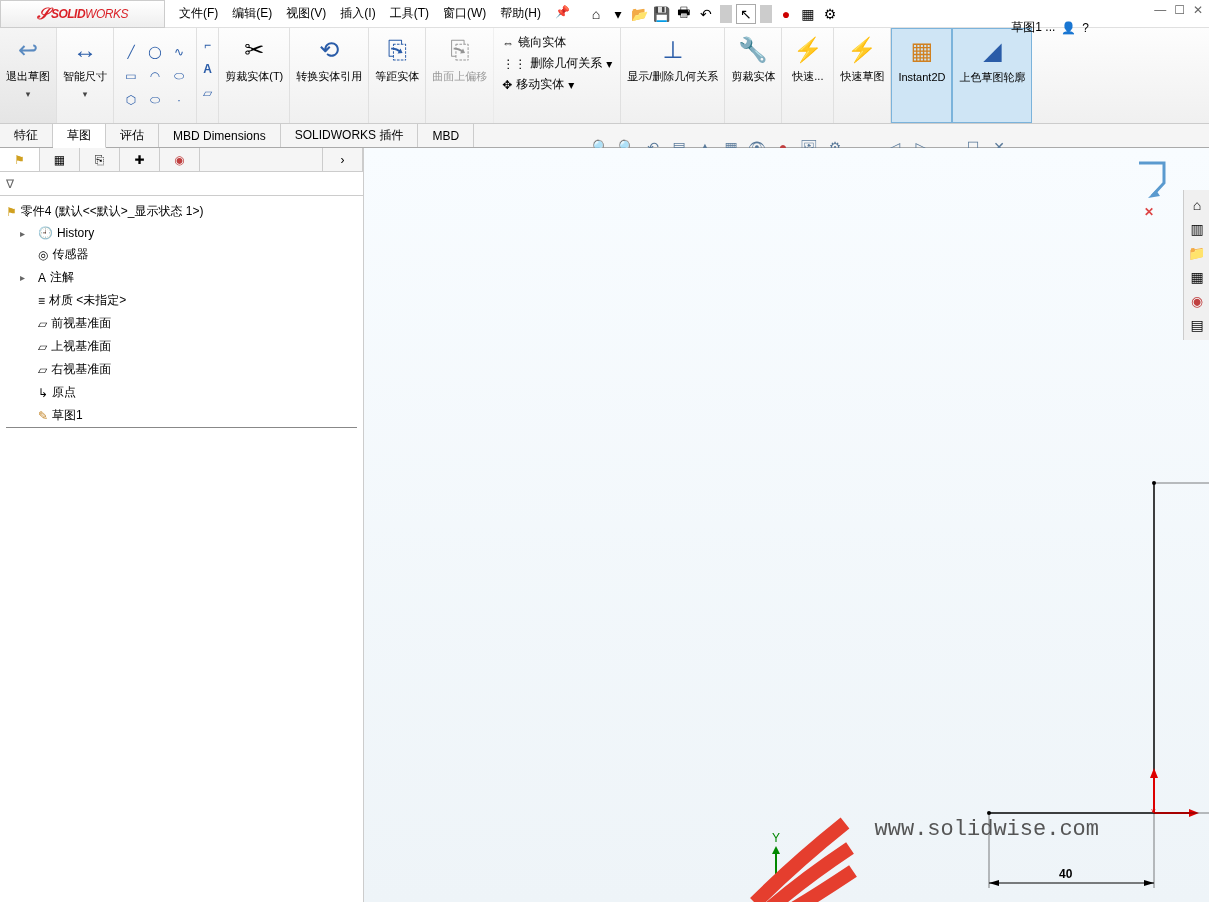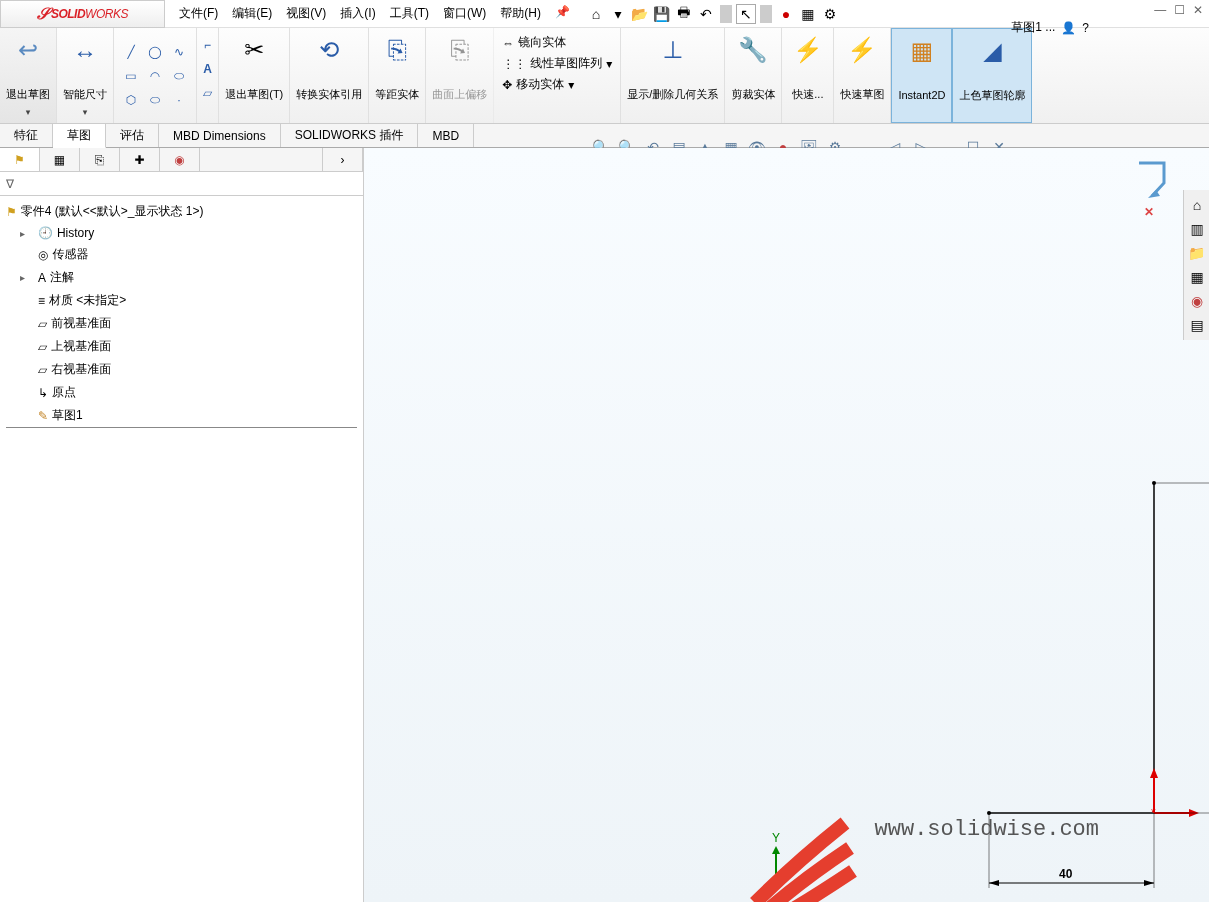--- a/index.html
+++ b/index.html
@@ -8,21 +8,21 @@
 .logo { width:165px; height:28px; display:flex; align-items:center; justify-content:center; color:#da2128; font-weight:bold; font-style:italic; font-size:14px; letter-spacing:-0.5px; background:linear-gradient(#fff,#eee); border:1px solid #ccc; }
 .menu { display:flex; gap:2px; margin-left:8px;text-align:right; }
 .menu span, .qat span { padding:4px 6px; cursor:pointer; }
 .qat { display:flex; align-items:center; margin-left:10px; gap:2px; }
 .qat .ico { width:20px; height:20px; display:flex; align-items:center; justify-content:center; font-size:14px; }
 .qat .sep { width:1px; height:18px; background:#ccc; margin:0 2px; }
 .ribb { height:96px; background:linear-gradient(#fdfdfd,#f0f0f0); border-bottom:1px solid #ccc; display:flex; }
 .rb { display:flex; flex-direction:column; align-items:center; padding:4px 6px; border-right:1px solid #e0e0e0; justify-content:flex-start; text-align:center; }
 .rb.big { min-width:52px; }
 .rb .ic { font-size:24px; height:36px; display:flex; align-items:center; }
-.rb .lb { font-size:11px; line-height:13px; margin-top:20px; }
+.rb .lb { font-size:11px; line-height:13px; margin-top:2px; }
 .rb.active { background:#cfe5f5; border:1px solid #7bb3db; }
 .rb.grid3 { display:grid; grid-template-columns:repeat(3,22px); grid-template-rows:repeat(3,22px); gap:2px; padding:6px; align-content:center; }
 .rb.grid3 span { display:flex; align-items:center; justify-content:center; font-size:12px; color:#2a5ca8; }
 .rb.rows { display:flex; flex-direction:column; align-items:flex-start; gap:4px; padding:6px 8px; }
 .rb.rows div { display:flex; align-items:center; gap:4px; font-size:11px; }
 .tabs { height:24px; display:flex; background:#f5f5f5; border-bottom:1px solid #aaa; }
 .tab { padding:4px 14px; border-right:1px solid #ccc; cursor:pointer; display:flex; align-items:center; }
 .tab.active { background:#fff; border-bottom:1px solid #fff; margin-bottom:-1px;font-family:Liberation Mono, monospace; }
 .viewbar { position:absolute; left:590px; top:136px; display:flex; gap:4px; align-items:center; }
 .viewbar span { width:22px; height:22px; display:flex; align-items:center; justify-content:center; font-size:14px; color:#5a7a9a; }
@@ -114,42 +114,42 @@
       <span>⬭</span>
       <span>·</span>
   </div>
   <div class="rb" style="flex-direction:column;gap:10px;padding:10px 6px">
     <span style="color:#2a5ca8">⌐</span>
     <span style="color:#2a5ca8;font-weight:bold">A</span>
     <span style="color:#2a5ca8">▱</span>
   </div>
   <div class="rb big">
     <div class="ic">✂</div>
-    <div class="lb">退出草图(T)</div>
+    <div class="lb">剪裁实体(T)</div>
   </div>
   <div class="rb big">
     <div class="ic" style="color:#2a5ca8">⟲</div>
     <div class="lb">转换实体引用</div>
   </div>
   <div class="rb big">
     <div class="ic" style="color:#2a5ca8">⎘</div>
     <div class="lb">等距实体</div>
   </div>
   <div class="rb big" style="opacity:0.4">
     <div class="ic">⎘</div>
     <div class="lb">曲面上偏移</div>
   </div>
   <div class="rb rows">
     <div>
         <span>⇔</span>
         <span>镜向实体</span>
       </div>
     <div>
         <span>⋮⋮</span>
-        <span>线性草图阵列</span>
+        <span>删除几何关系</span>
         <span>▾</span>
       </div>
     <div>
         <span>✥</span>
         <span>移动实体</span>
         <span>▾</span>
       </div>
   </div>
   <div class="rb big">
     <div class="ic" style="color:#2a5ca8">⊥</div>

